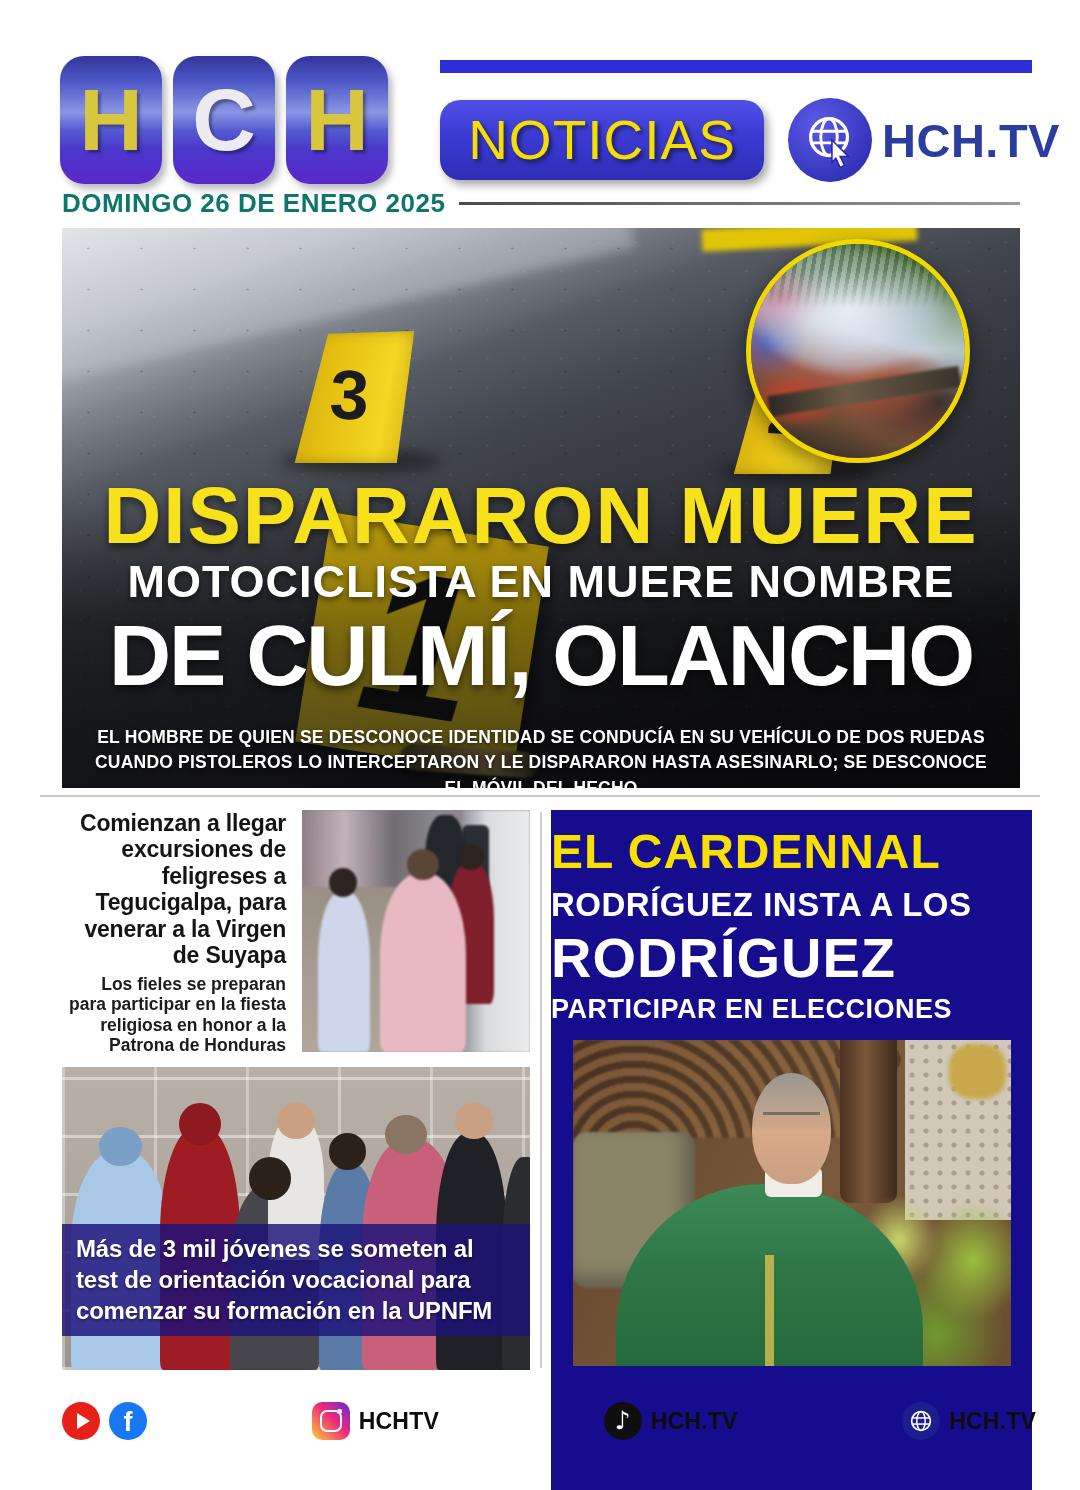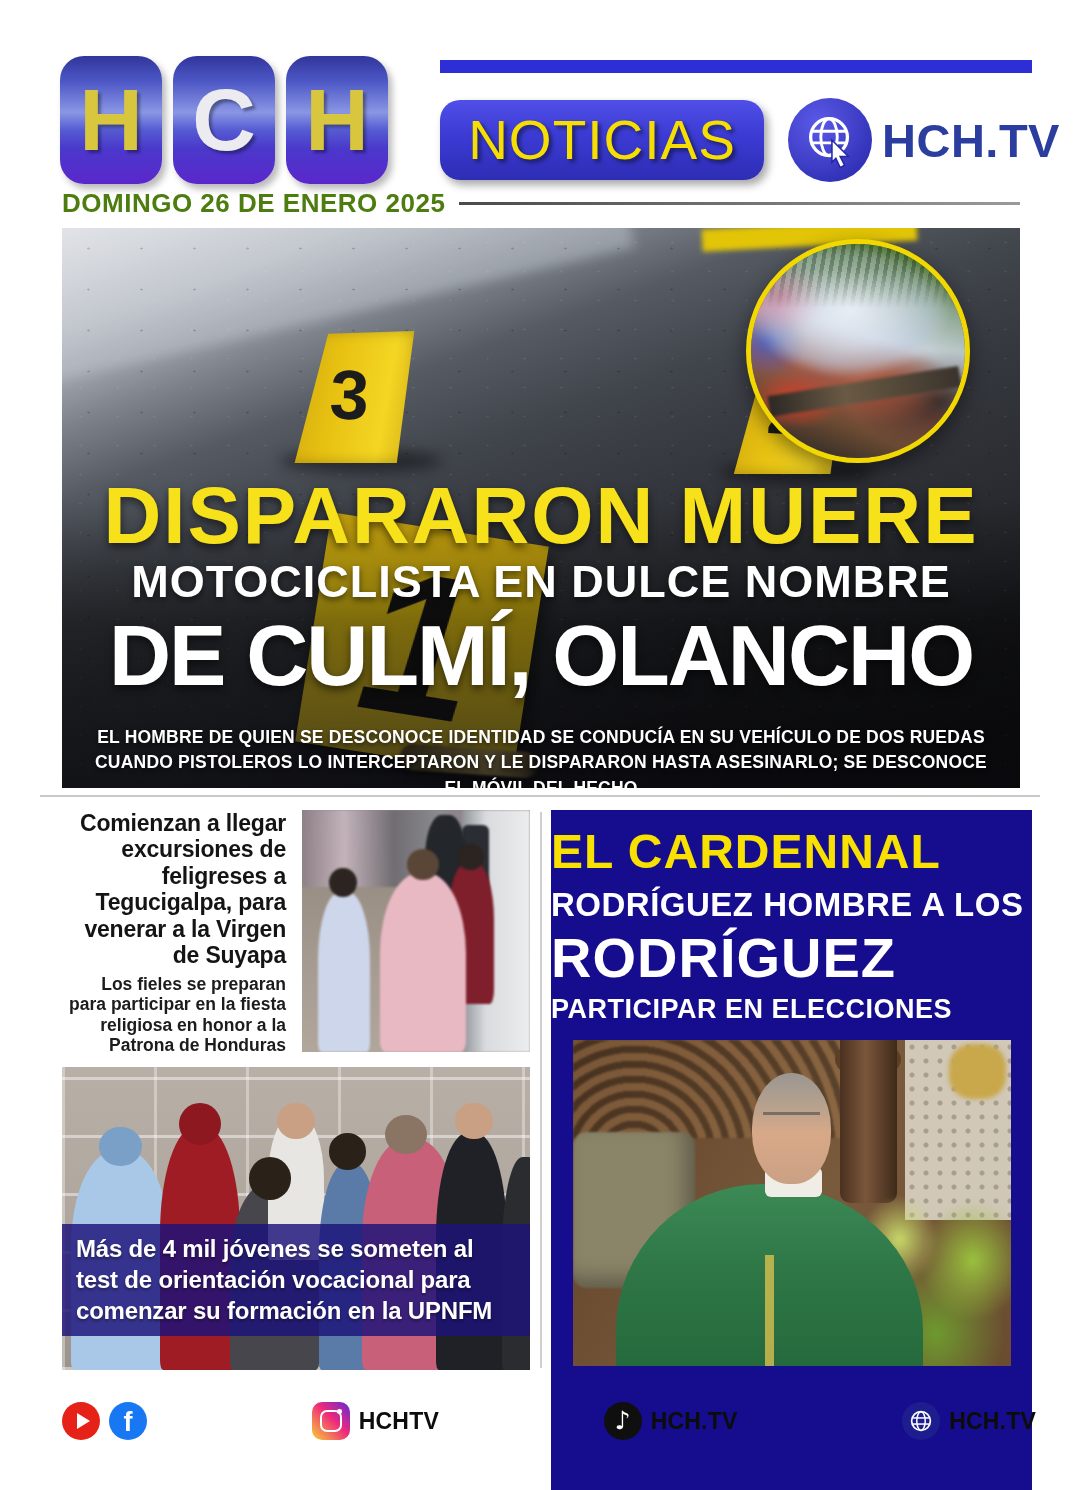--- a/index.html
+++ b/index.html
@@ -34,21 +34,21 @@
   .hchtv { position:absolute; left:788px; top:98px; display:flex; align-items:center; gap:10px; }
   .globe-big {
     width:84px; height:84px; border-radius:50%;
     background:radial-gradient(circle at 35% 30%, #5a5ae8, #2525a8);
     display:flex; align-items:center; justify-content:center;
   }
   .hchtv-text { font-size:47px; font-weight:800; color:#2c3da0; letter-spacing:.5px; }
 
   
   .date-row { position:absolute; left:62px; top:188px; width:958px; display:flex; align-items:center; gap:14px; }
-  .date-row .date { font-size:26px; font-weight:800; color:#4d7c0f; letter-spacing:.5px; white-space:nowrap; }
+  .date-row .date { font-size:26px; font-weight:800; color:#0f766e; letter-spacing:.5px; white-space:nowrap; }
   .date-row .rule { flex:1; height:3px; background:linear-gradient(90deg,#4a4a4a,#9a9a9a); }
 
   
   .hero { position:absolute; left:62px; top:228px; width:958px; height:560px; overflow:hidden; background:#222; }
   .hero-bg { position:absolute; inset:0;
     background:
       radial-gradient(130% 90% at 85% 115%, rgba(0,0,0,.55), transparent 60%),
       linear-gradient(160deg,#e8eaee 0%,#ccd0d6 8%,#a8adb5 15%,#7c818a 22%,#565b63 30%,#41454c 40%,#34373d 52%,#2a2c31 66%,#1e1f23 82%,#121316 100%);
   }
   .curb { position:absolute; left:-70px; top:-40px; width:64%; height:36%;
@@ -284,21 +284,21 @@
     <div class="inset-circle">
       <div class="inset-inner"></div>
       <div class="inset-grass"></div>
       <div class="inset-chain"></div>
     </div>
 
     <div class="hero-shade"></div>
 
     <div class="hero-text">
       <div class="ht1">DISPARARON MUERE</div>
-      <div class="ht2">MOTOCICLISTA EN DULCE NOMBRE</div>
+      <div class="ht2">MOTOCICLISTA EN MUERE NOMBRE</div>
       <div class="ht3">DE CULMÍ, OLANCHO</div>
       <div class="hdesc">EL HOMBRE DE QUIEN SE DESCONOCE IDENTIDAD SE CONDUCÍA EN SU VEHÍCULO DE DOS RUEDAS CUANDO PISTOLEROS LO INTERCEPTARON Y LE DISPARARON HASTA ASESINARLO; SE DESCONOCE EL MÓVIL DEL HECHO</div>
     </div>
   </div>
 
   <div class="h-divider"></div>
 
   <div class="left-col">
     <div class="story1">
       <div class="story1-text">
@@ -329,30 +329,30 @@
       <div class="cp cp7"></div>
       <div class="cp cp8"></div>
       <div class="cp-head ch1"></div>
       <div class="cp-head ch2"></div>
       <div class="cp-head ch3"></div>
       <div class="cp-head ch4"></div>
       <div class="cp-head ch5"></div>
       <div class="cp-head ch6"></div>
       <div class="cp-head ch7"></div>
       <div class="crowd-caption">
-        <span>Más de 4 mil jóvenes se someten al test de orientación vocacional  para comenzar su formación en la UPNFM</span>
+        <span>Más de 3 mil jóvenes se someten al test de orientación vocacional  para comenzar su formación en la UPNFM</span>
       </div>
     </div>
   </div>
 
   <div class="v-divider"></div>
 
   <div class="right-panel">
     <div class="rp1">EL CARDENNAL</div>
-    <div class="rp2">RODRÍGUEZ HOMBRE A LOS</div>
+    <div class="rp2">RODRÍGUEZ INSTA A LOS</div>
     <div class="rp3">RODRÍGUEZ</div>
     <div class="rp4">PARTICIPAR EN ELECCIONES</div>
     <div class="cardinal-photo">
       <div class="cd cd-carve"></div>
       <div class="cd cd-lace"></div>
       <div class="cd cd-gold"></div>
       <div class="cd cd-knob"></div>
       <div class="cd cd-post"></div>
       <div class="cd cd-couch"></div>
       <div class="cd cd-plant"></div>

